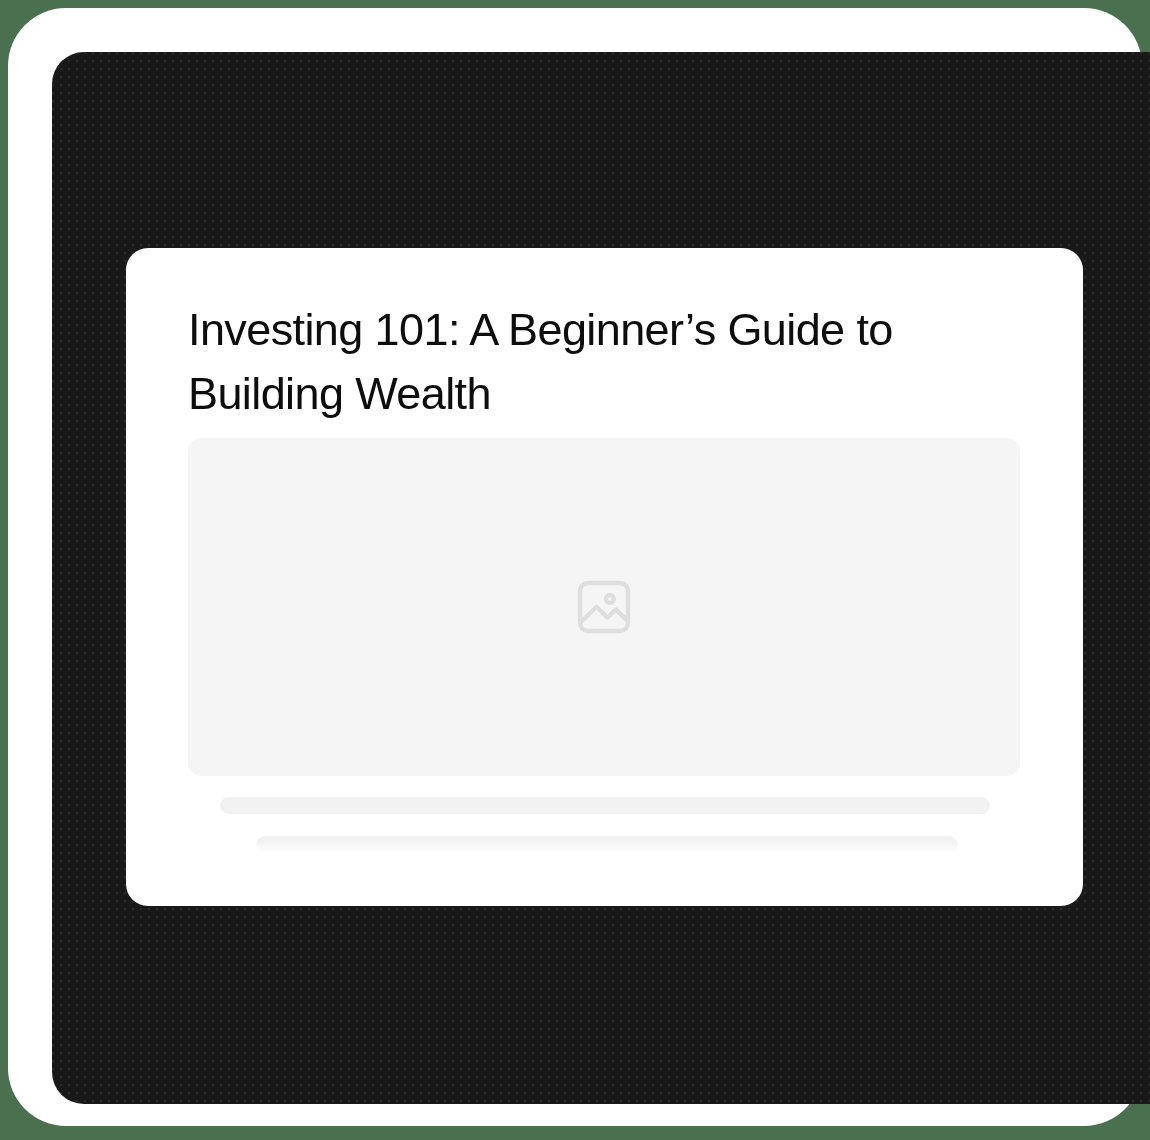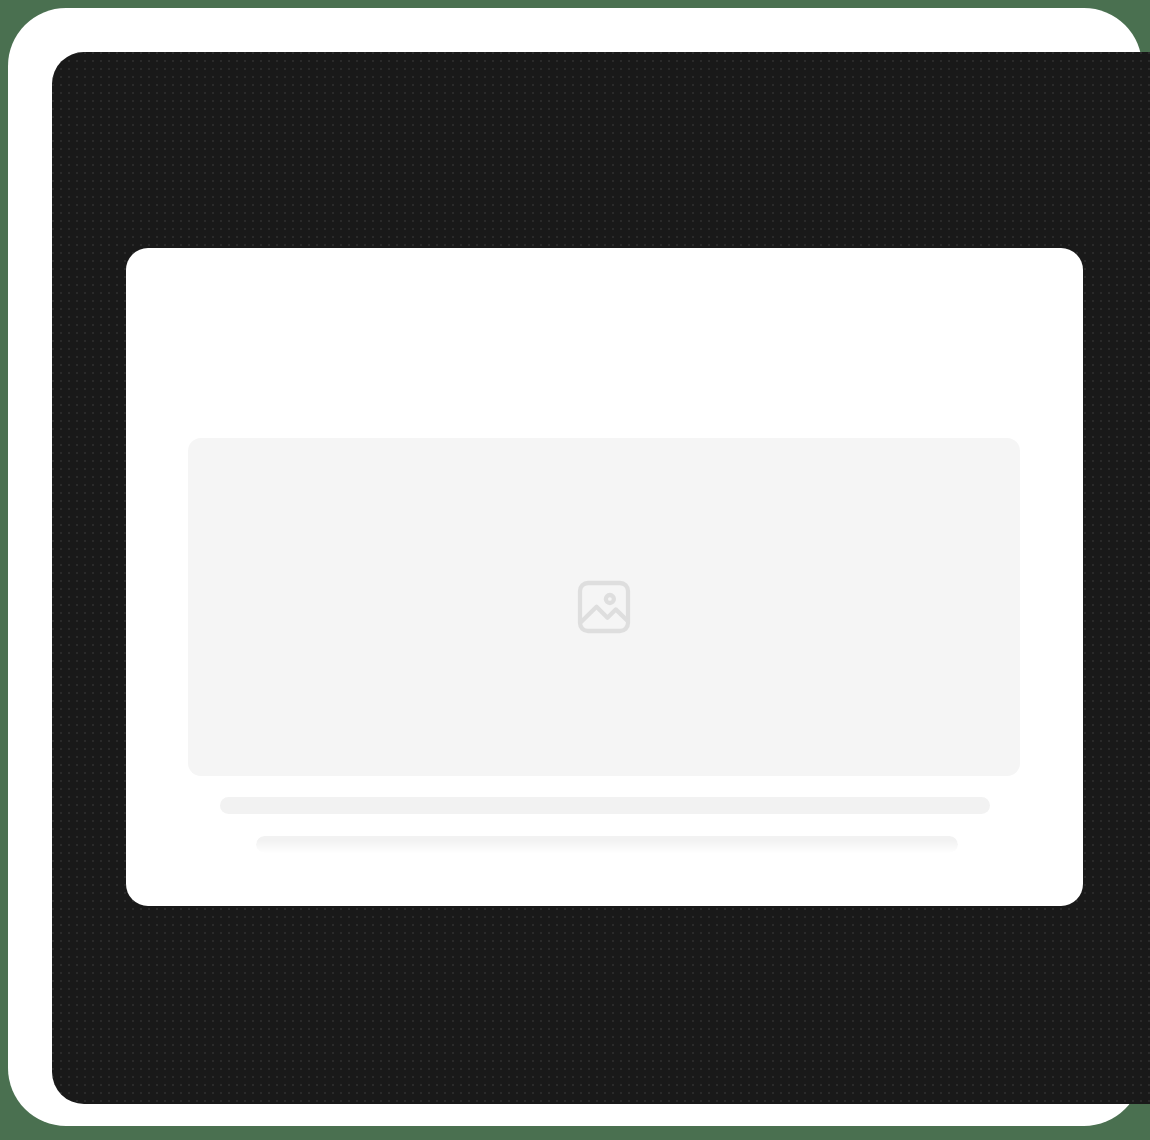--- a/index.html
+++ b/index.html
@@ -143,20 +143,22 @@
 
 <div class="stage">
 
   <div class="device-frame">
 
     <div class="screen-panel"></div>
 
     <div class="content-card">
       <div class="card-inner">
 
+        <h1 class="article-title">Investing 101: A Beginner’s Guide to
+Building Wealth</h1>
 
         <div class="image-placeholder">
           <svg class="image-placeholder-icon" viewBox="0 0 24 24" fill="none" stroke="currentColor" stroke-width="1.6" stroke-linecap="round" stroke-linejoin="round" aria-hidden="true">
             <rect x="3" y="3" width="18" height="18" rx="3" ry="3"></rect>
             <circle cx="14.2" cy="9" r="1.5"></circle>
             <path d="M3.4 17.6 L9.2 11.9 L13.3 16 L16.4 12.9 L20.6 17"></path>
           </svg>
         </div>
 
         <div class="skeleton-bar skeleton-bar-1"></div>

